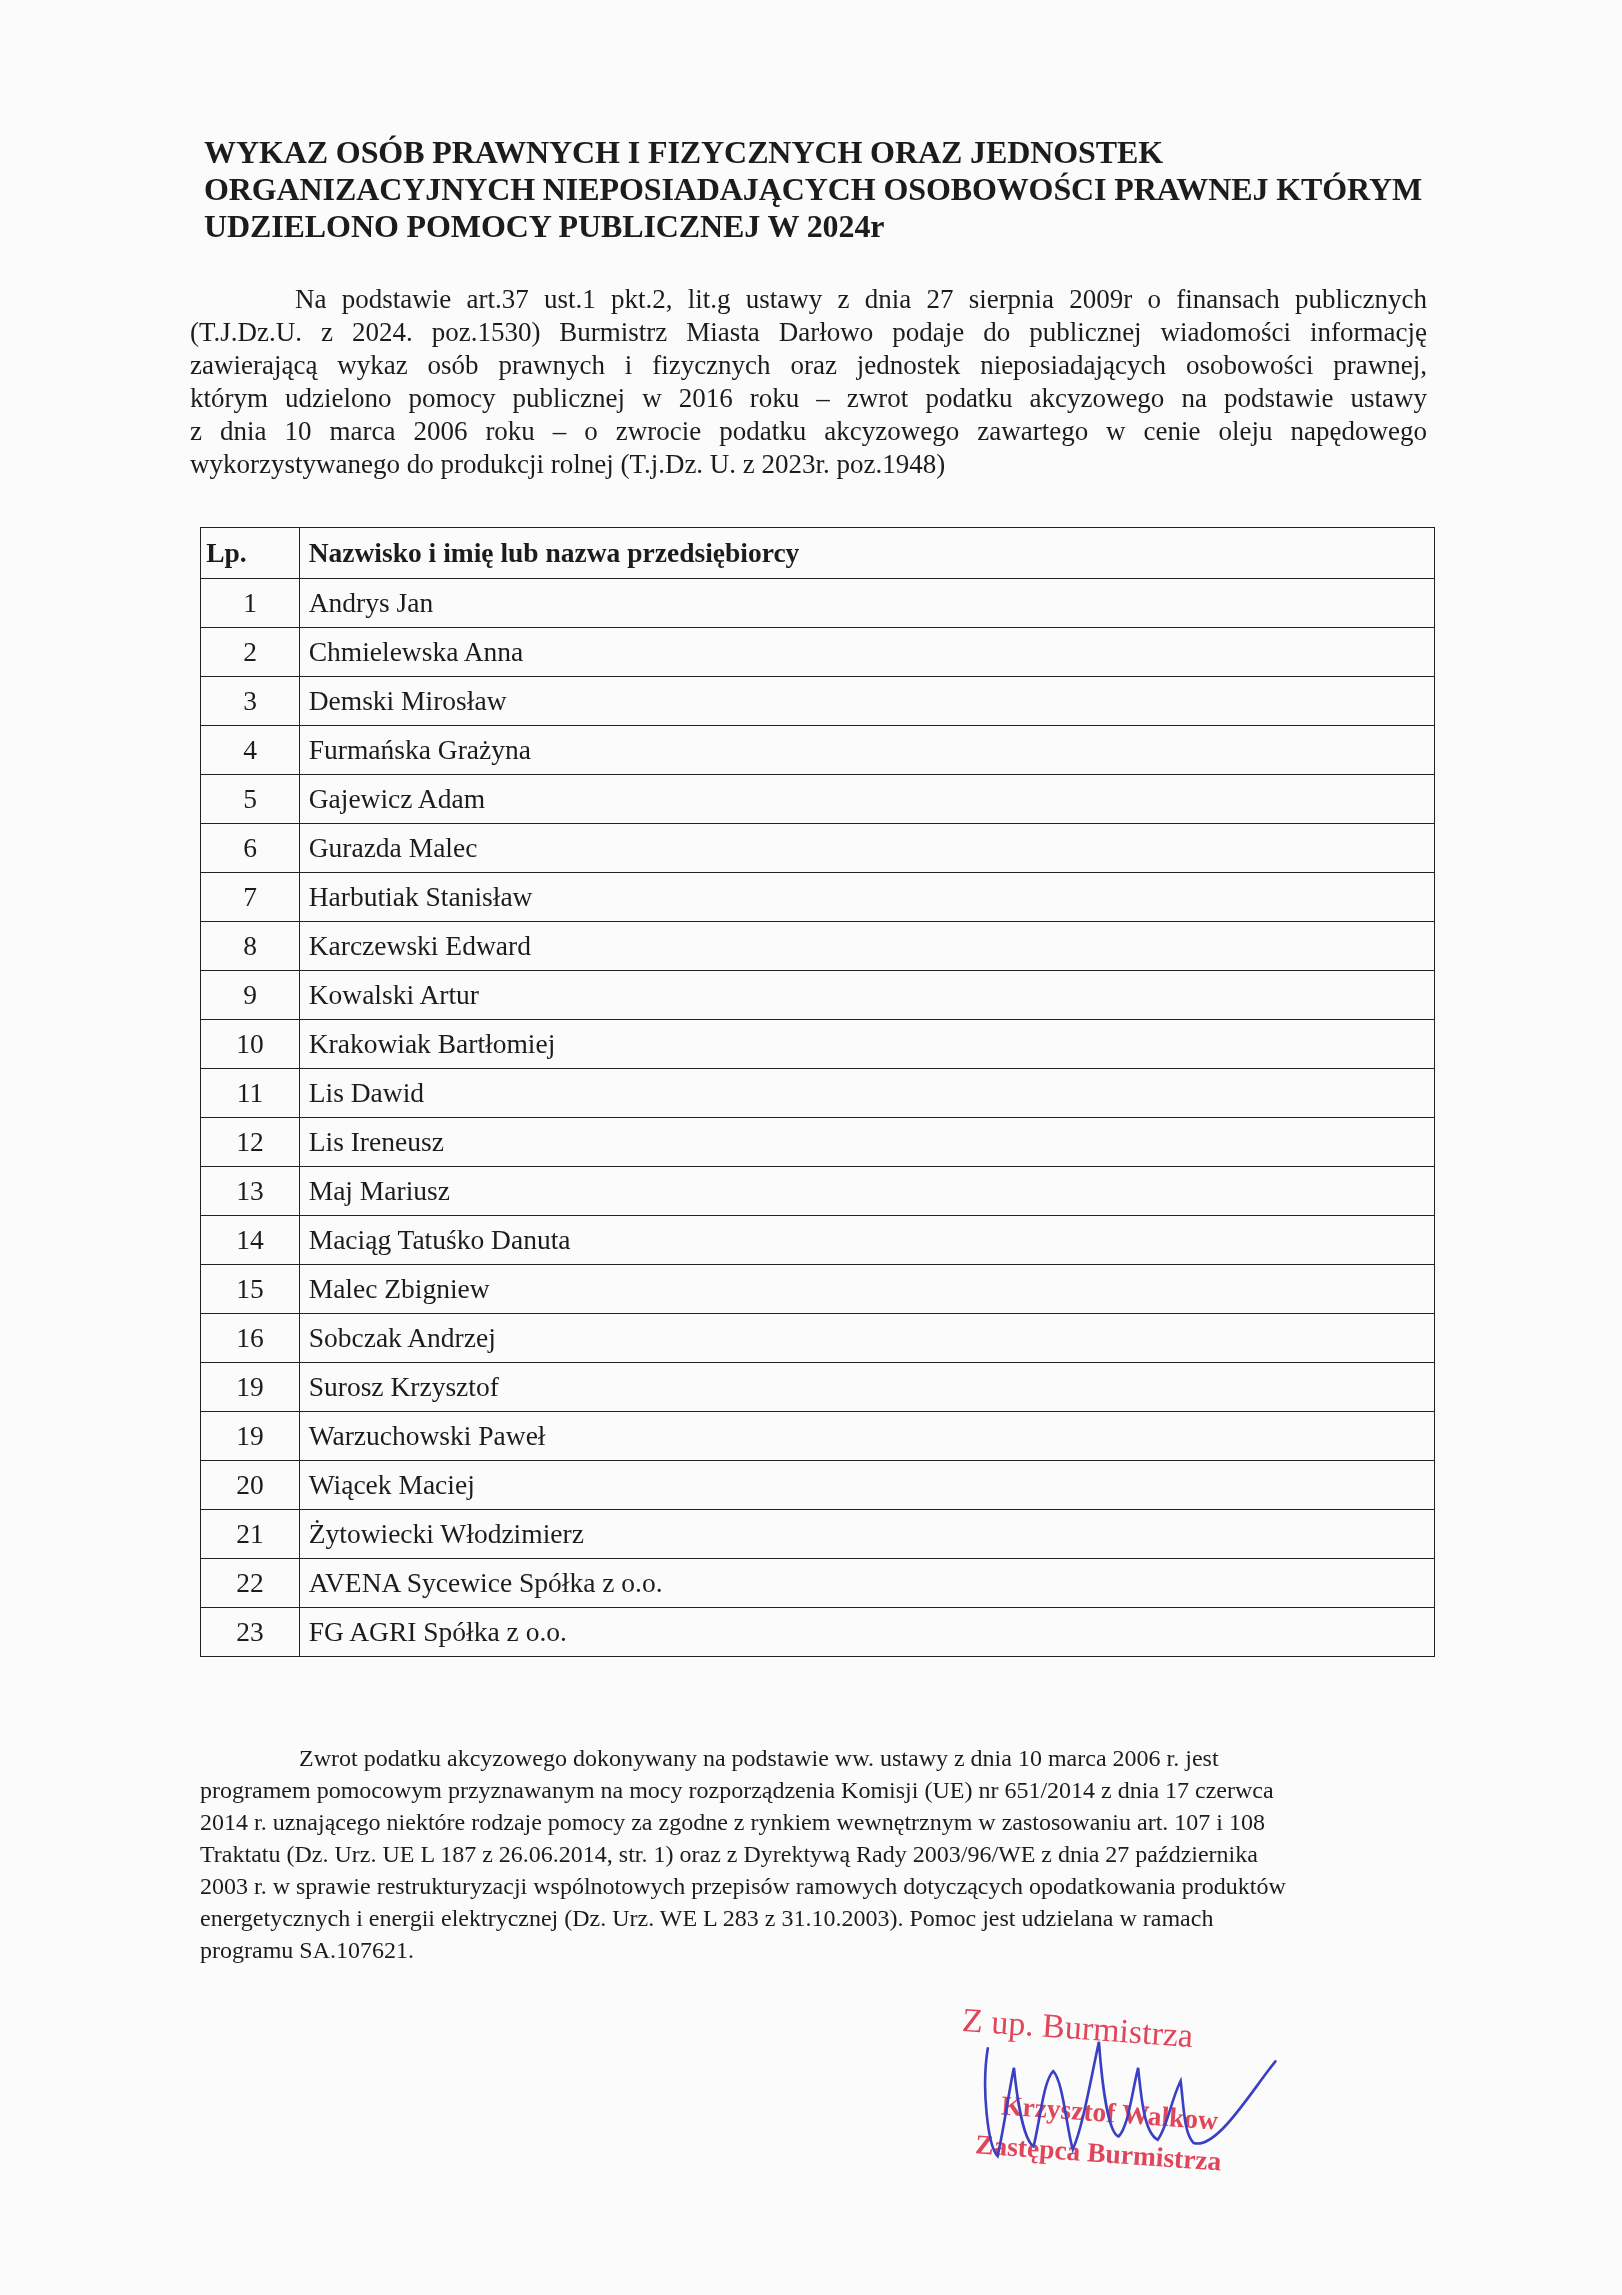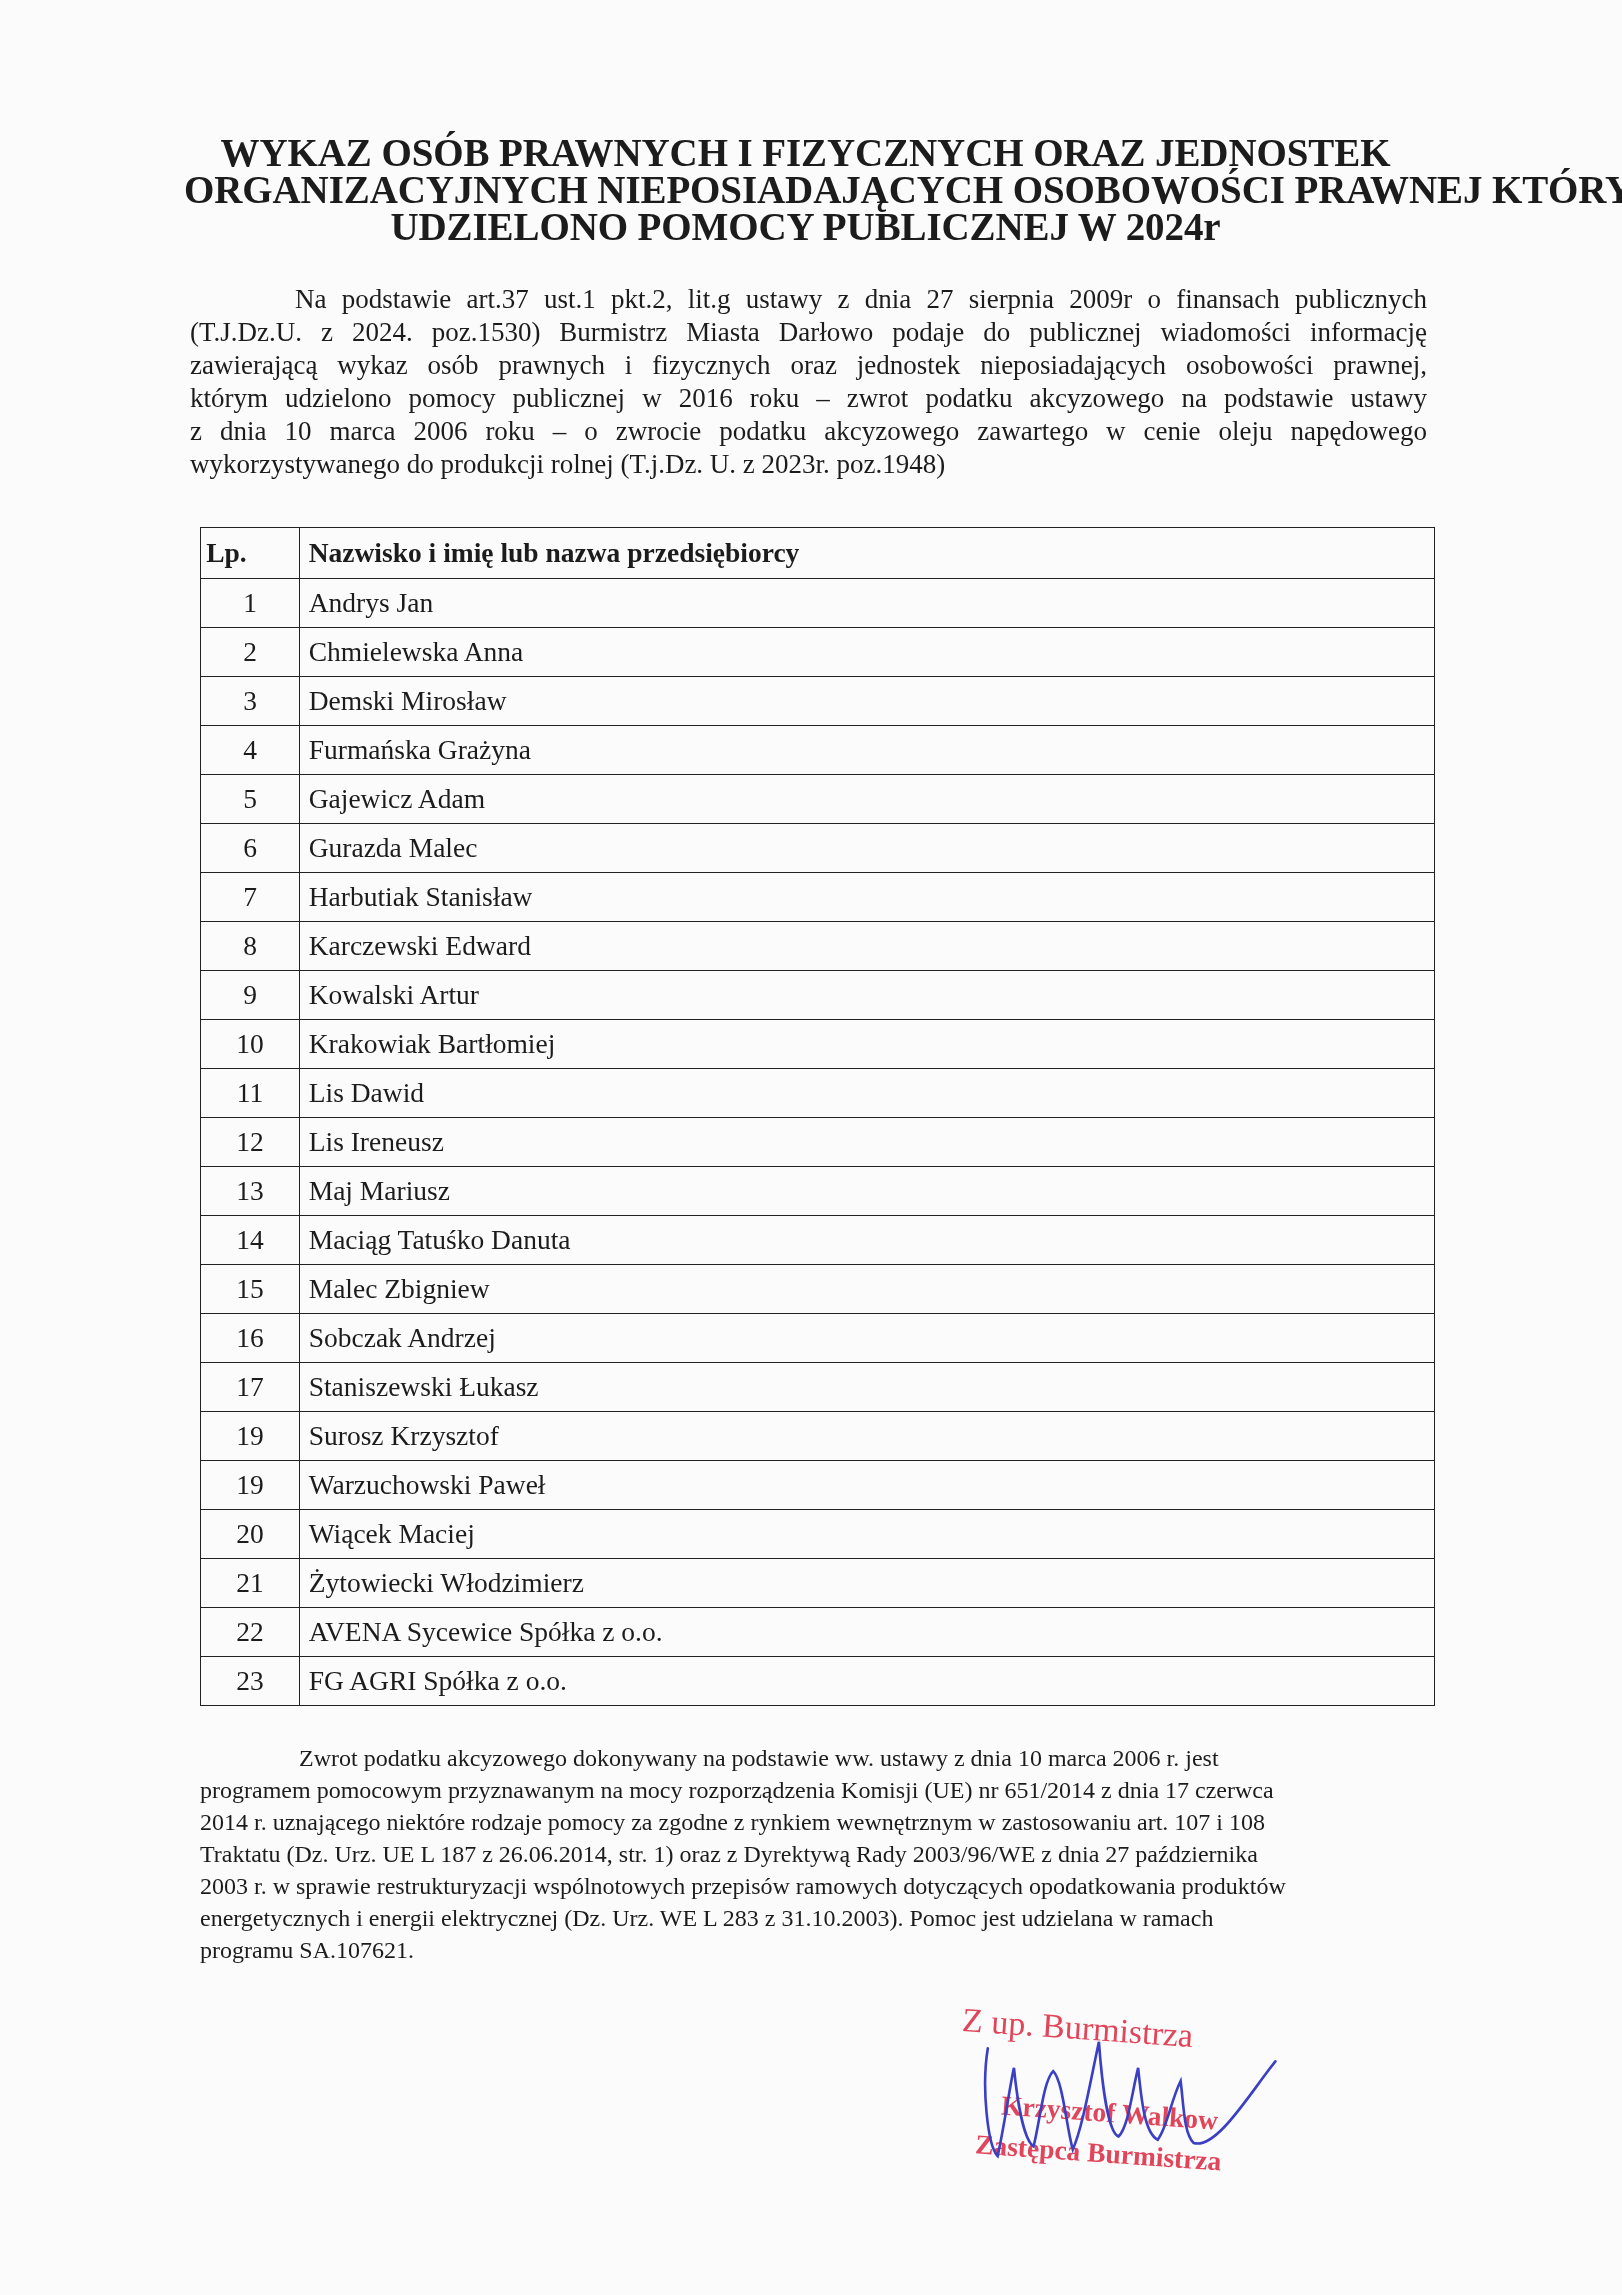--- a/index.html
+++ b/index.html
@@ -4,23 +4,23 @@
 <style>
   html, body { margin: 0; padding: 0; }
   body {
     width: 1623px; height: 2295px;
     background: #fbfbfb;
     position: relative; overflow: hidden;
     font-family: "Liberation Serif", "DejaVu Serif", serif;
     color: #1c1c1c;
   }
   .title {
-    position: absolute; left: 184px; top: 134px; width: 1243px;
-    text-align: center; font-weight: bold;
-    font-size: 39px; line-height: 37px; letter-spacing: -0.1px;
+    position: absolute; left: 204px; top: 134px; width: 1243px;
+    font-weight: bold;
+    font-size: 32px; line-height: 37px; letter-spacing: -0.1px;
   }
   .title div { white-space: nowrap; }
   .intro {
     position: absolute; left: 190px; top: 283px; width: 1237px;
     font-size: 27px; line-height: 33px;
     text-align: justify;
   }
   .intro .line { display: block; white-space: nowrap; text-align-last: justify; }
   .intro .line.first { padding-left: 105px; }
   .intro .line.last { text-align-last: left; }
@@ -149,24 +149,20 @@
         <td class="lp">14</td>
         <td class="name">Maciąg Tatuśko Danuta</td>
       </tr>
       <tr>
         <td class="lp">15</td>
         <td class="name">Malec Zbigniew</td>
       </tr>
       <tr>
         <td class="lp">16</td>
         <td class="name">Sobczak Andrzej</td>
-      </tr>
-      <tr>
-        <td class="lp">17</td>
-        <td class="name">Staniszewski Łukasz</td>
       </tr>
       <tr>
         <td class="lp">19</td>
         <td class="name">Surosz  Krzysztof</td>
       </tr>
       <tr>
         <td class="lp">19</td>
         <td class="name">Warzuchowski Paweł</td>
       </tr>
       <tr>

